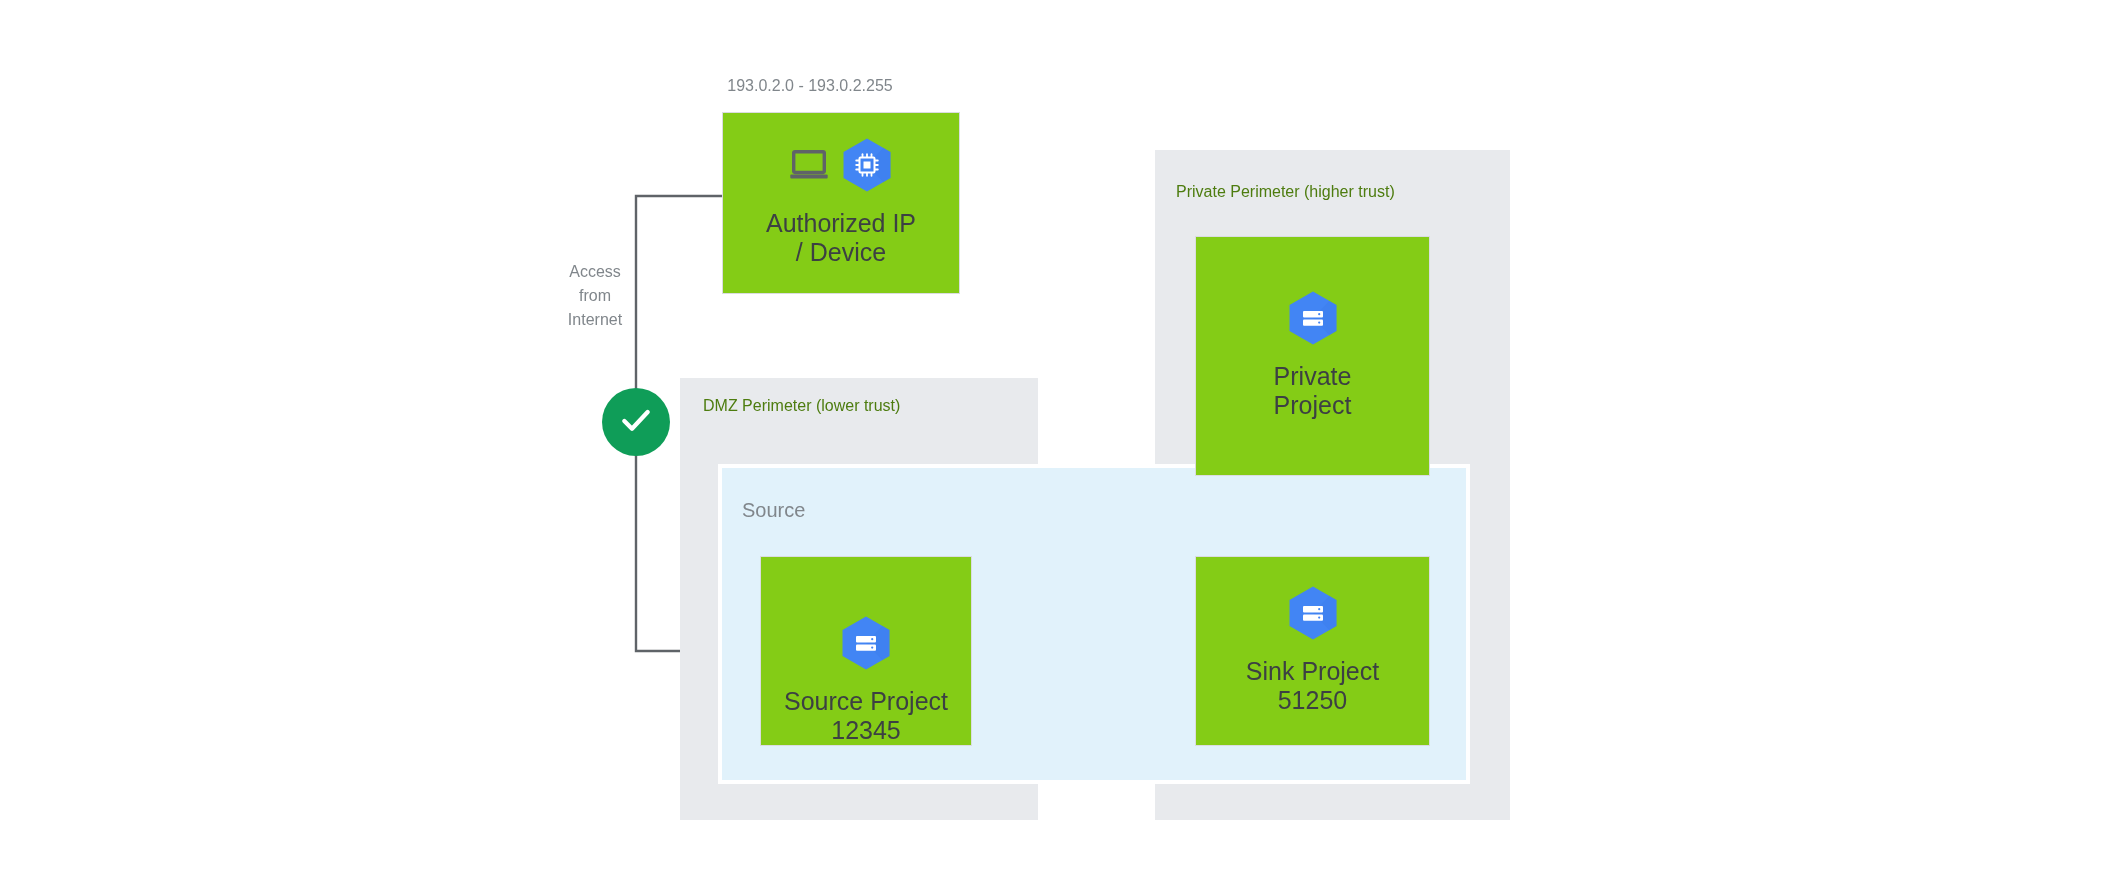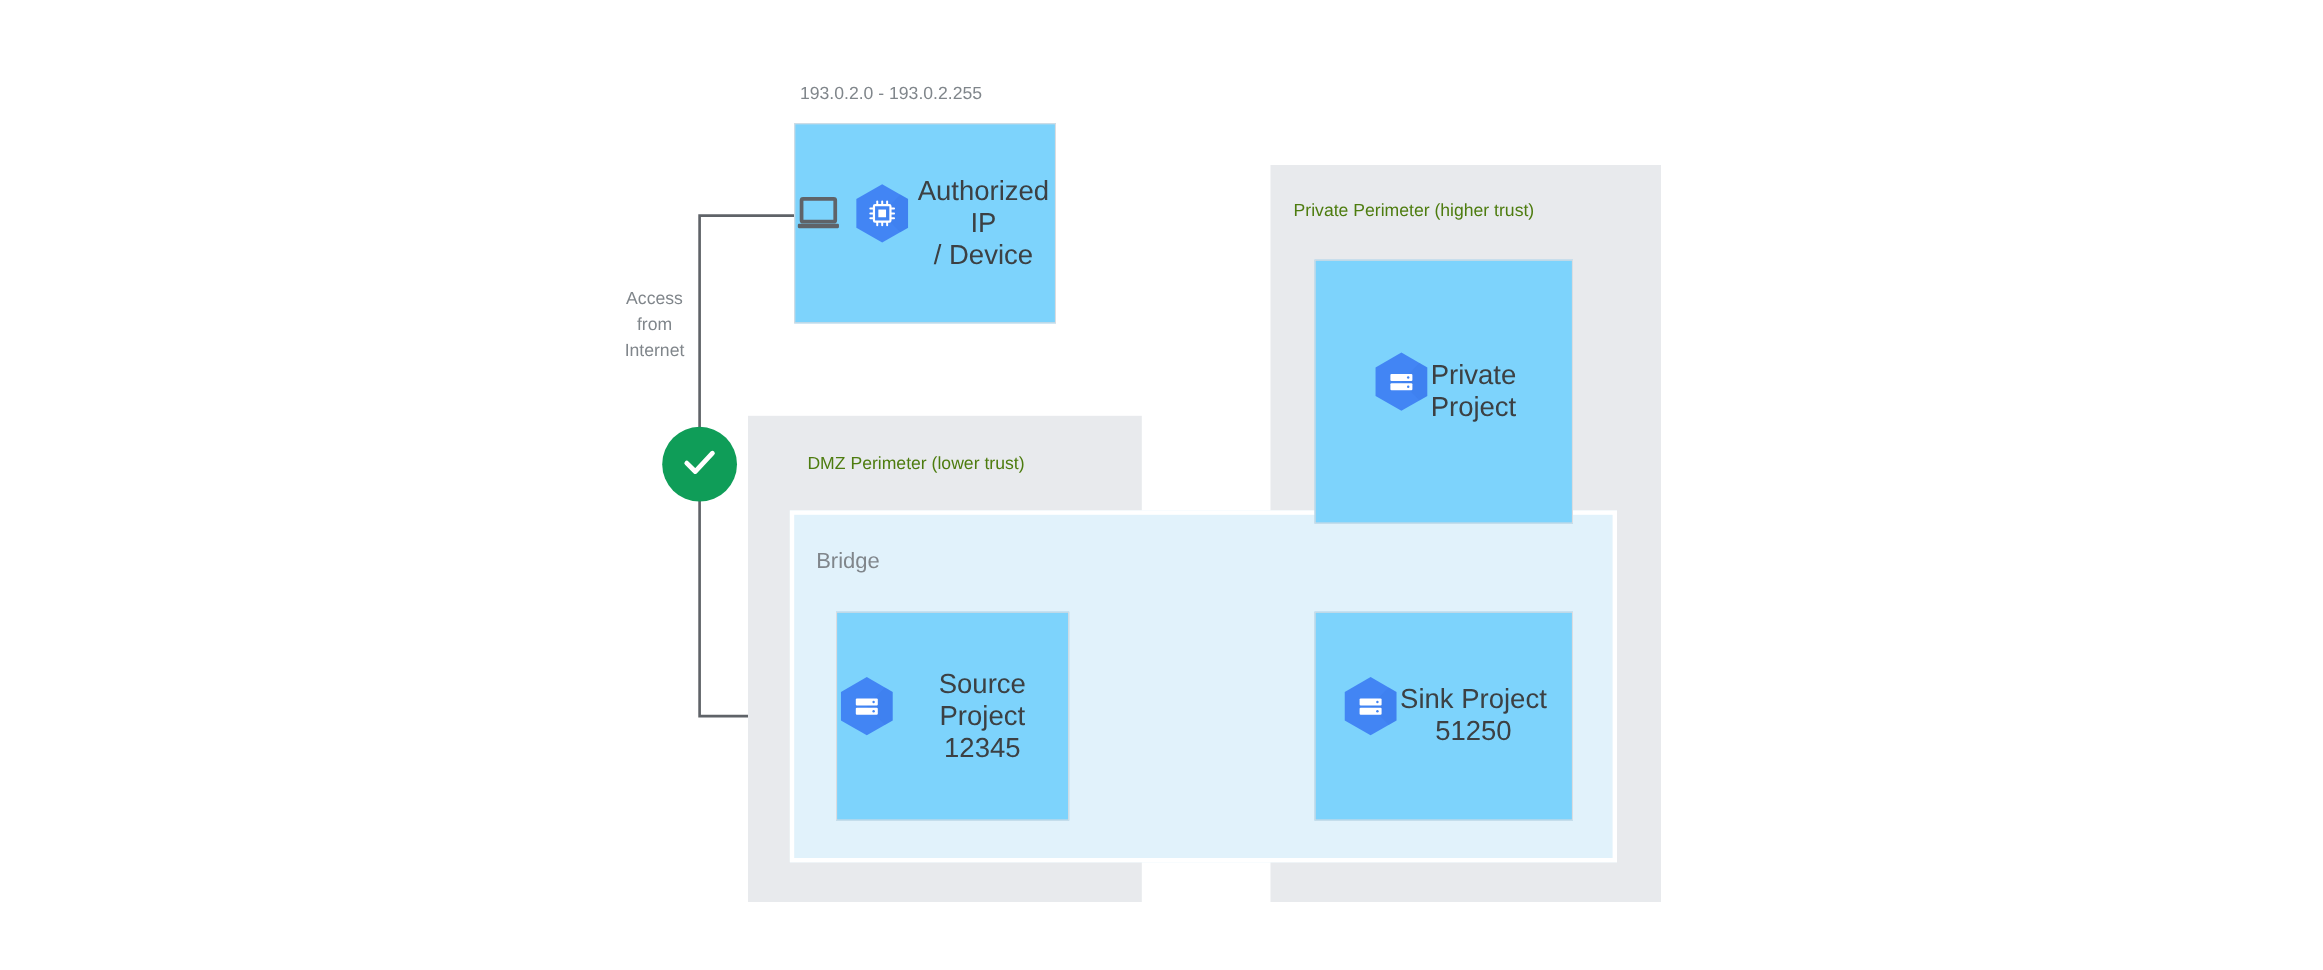--- a/index.html
+++ b/index.html
@@ -44,25 +44,25 @@
     position: absolute;
     font-size: 20px;
     color: #80868b;
     line-height: 24px;
     white-space: nowrap;
   }
 
   
   .node {
     position: absolute;
-    background: #7dd3fc;
+    background: #84cc16;
     border: 1px solid #dadce0;
     box-sizing: border-box;
     display: flex;
-    flex-direction: row;
+    flex-direction: column;
     align-items: center;
     justify-content: center;
   }
   .node-icons {
     display: flex;
     flex-direction: row;
     align-items: center;
     justify-content: center;
     gap: 10px;
     height: 56px;
@@ -115,27 +115,27 @@
 
   <svg id="connectors" viewBox="0 0 2112 882" xmlns="http://www.w3.org/2000/svg">
 
     <path d="M 722 196 L 636 196 L 636 651 L 760 651" fill="none" stroke="#5f6368" stroke-width="2.4"></path>
 
     <path d="M 996 651 L 1188 651" fill="none" stroke="#5f6368" stroke-width="2.4"></path>
     <path d="M 1172 636 L 1190 651 L 1172 666" fill="none" stroke="#5f6368" stroke-width="2.4" stroke-linecap="round" stroke-linejoin="round"></path>
   </svg>
 
   <div class="perimeter" style="left:680px; top:378px; width:358px; height:442px;"></div>
-  <div class="perimeter-label" style="left:703px; top:410px;margin-left:31px;">DMZ Perimeter (lower trust)</div>
+  <div class="perimeter-label" style="left:703px; top:394px;">DMZ Perimeter (lower trust)</div>
 
   <div class="perimeter" style="left:1155px; top:150px; width:355px; height:670px;"></div>
   <div class="perimeter-label" style="left:1176px; top:180px;">Private Perimeter (higher trust)</div>
 
   <div class="bridge" style="left:718px; top:464px; width:752px; height:320px;"></div>
-  <div class="bridge-label" style="left:742px; top:498px;">Bridge</div>
+  <div class="bridge-label" style="left:742px; top:498px;">Source</div>
 
   <div class="caption" style="left:660px; top:74px; width:300px;">193.0.2.0 - 193.0.2.255</div>
 
   <div class="node" style="left:722px; top:112px; width:238px; height:182px;">
     <div class="node-icons">
 
       <span>
         <svg width="42" height="34" viewBox="0 0 24 20" xmlns="http://www.w3.org/2000/svg">
           <rect x="3" y="2.2" width="18" height="12.2" rx="0.8" fill="none" stroke="#5f6368" stroke-width="2"></rect>
           <rect x="1" y="15.6" width="22" height="2.3" rx="0.6" fill="#5f6368"></rect>

